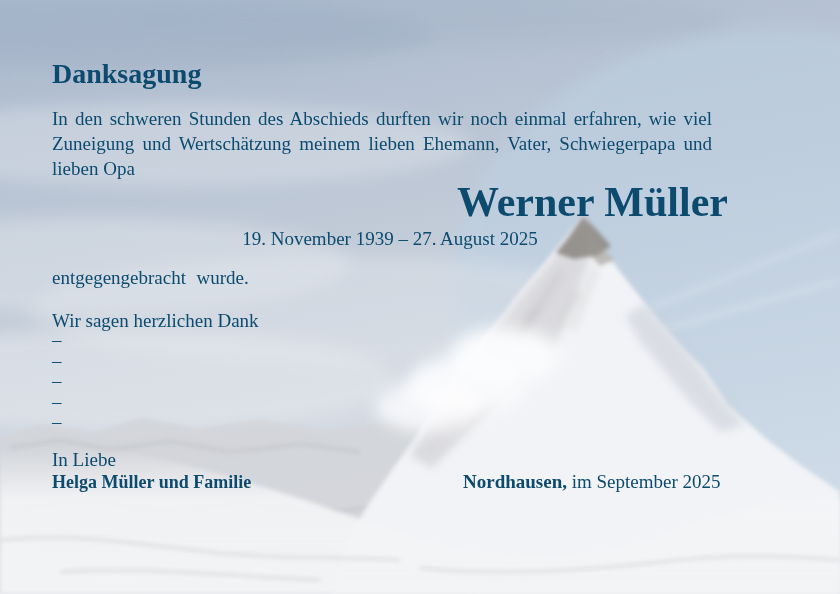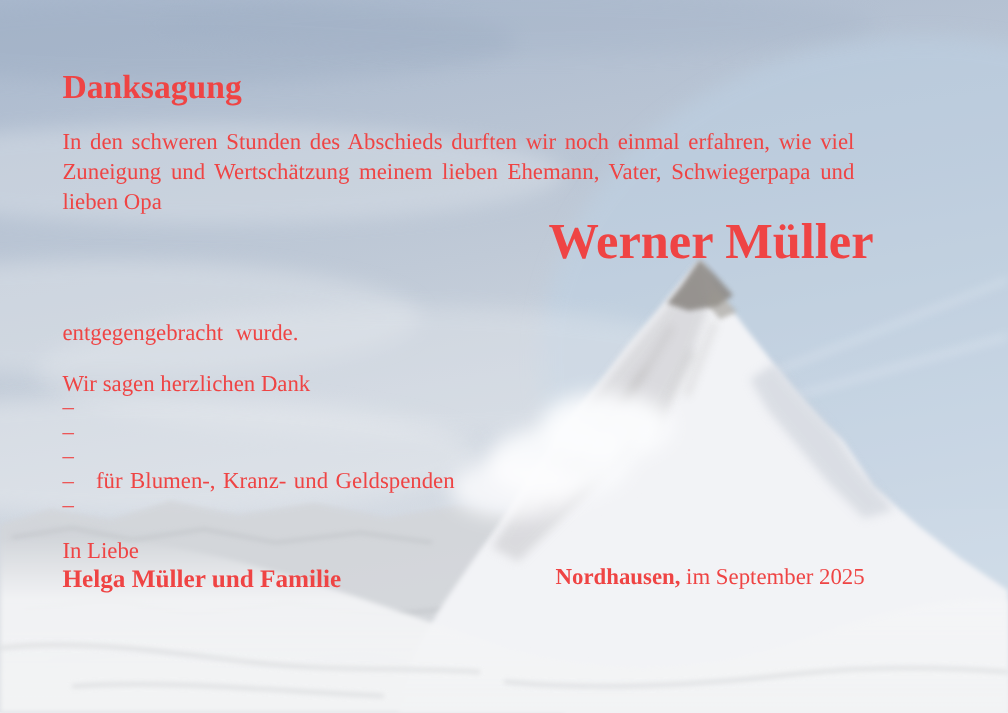--- a/index.html
+++ b/index.html
@@ -2,21 +2,21 @@
 <html><head>
 <meta charset="utf-8">
 <style>
   html, body { margin: 0; padding: 0; background: #fff; }
   .card {
     position: relative;
     width: 840px;
     height: 594px;
     overflow: hidden;
     font-family: "Liberation Serif", "DejaVu Serif", serif;
-    color: #ef4444;
+    color: #0c4a6e;
   }
   .bg { position: absolute; inset: 0; width: 840px; height: 594px; display: block; }
   .content { position: absolute; inset: 0; }
   .content > * { position: absolute; margin: 0; }
 
   .title {
     left: 52px; top: 57px;
     font-size: 28px; font-weight: bold; line-height: 34px;
   }
   .intro {
@@ -51,21 +51,21 @@
     font-size: 19px; line-height: 20.6px;
     word-spacing: 1.5px;
   }
   .thanks-row .dash { width: 28px; flex: 0 0 28px; }
   .closing {
     left: 52px; top: 449px;
     font-size: 19px; line-height: 22px;
   }
   .family {
     left: 52px; top: 471px;
-    font-size: 21px; line-height: 22px; font-weight: bold;
+    font-size: 18px; line-height: 22px; font-weight: bold;
   }
   .place-date {
     left: 463px; top: 471px;
     font-size: 19px; line-height: 22px;
     white-space: nowrap;
   }
   .place-date .place { font-weight: bold; }
   .place-date .when { margin-left: 0.25em; }
 </style>
 </head>
@@ -151,38 +151,38 @@
       <path d="M60,572 C140,566 230,576 320,580"></path>
     </g>
   </svg>
 
   <div class="content">
     <h1 class="title">Danksagung</h1>
 
     <p class="intro">In den schweren Stunden des Abschieds durften wir noch einmal erfahren, wie viel Zuneigung und Wertschätzung meinem lieben Ehemann, Vater, Schwiegerpapa und lieben Opa</p>
 
     <div class="deceased">Werner Müller</div>
+    <div class="dates">19. November 1939 – 27. August 2025</div>
 
     <p class="continuation">entgegengebracht wurde.</p>
 
     <p class="thanks-head">Wir sagen herzlichen Dank</p>
 
     <div class="thanks-list">
       <div class="thanks-row">
         <span class="dash">–</span>
       </div>
       <div class="thanks-row">
         <span class="dash">–</span>
       </div>
       <div class="thanks-row">
         <span class="dash">–</span>
       </div>
       <div class="thanks-row">
         <span class="dash">–</span>
-        <span>für Blumen-, Kranz- und Geldspenden</span>
       </div>
       <div class="thanks-row">
         <span class="dash">–</span>
       </div>
     </div>
 
     <p class="closing">In Liebe</p>
     <p class="family">Helga Müller und Familie</p>
 
     <p class="place-date">

